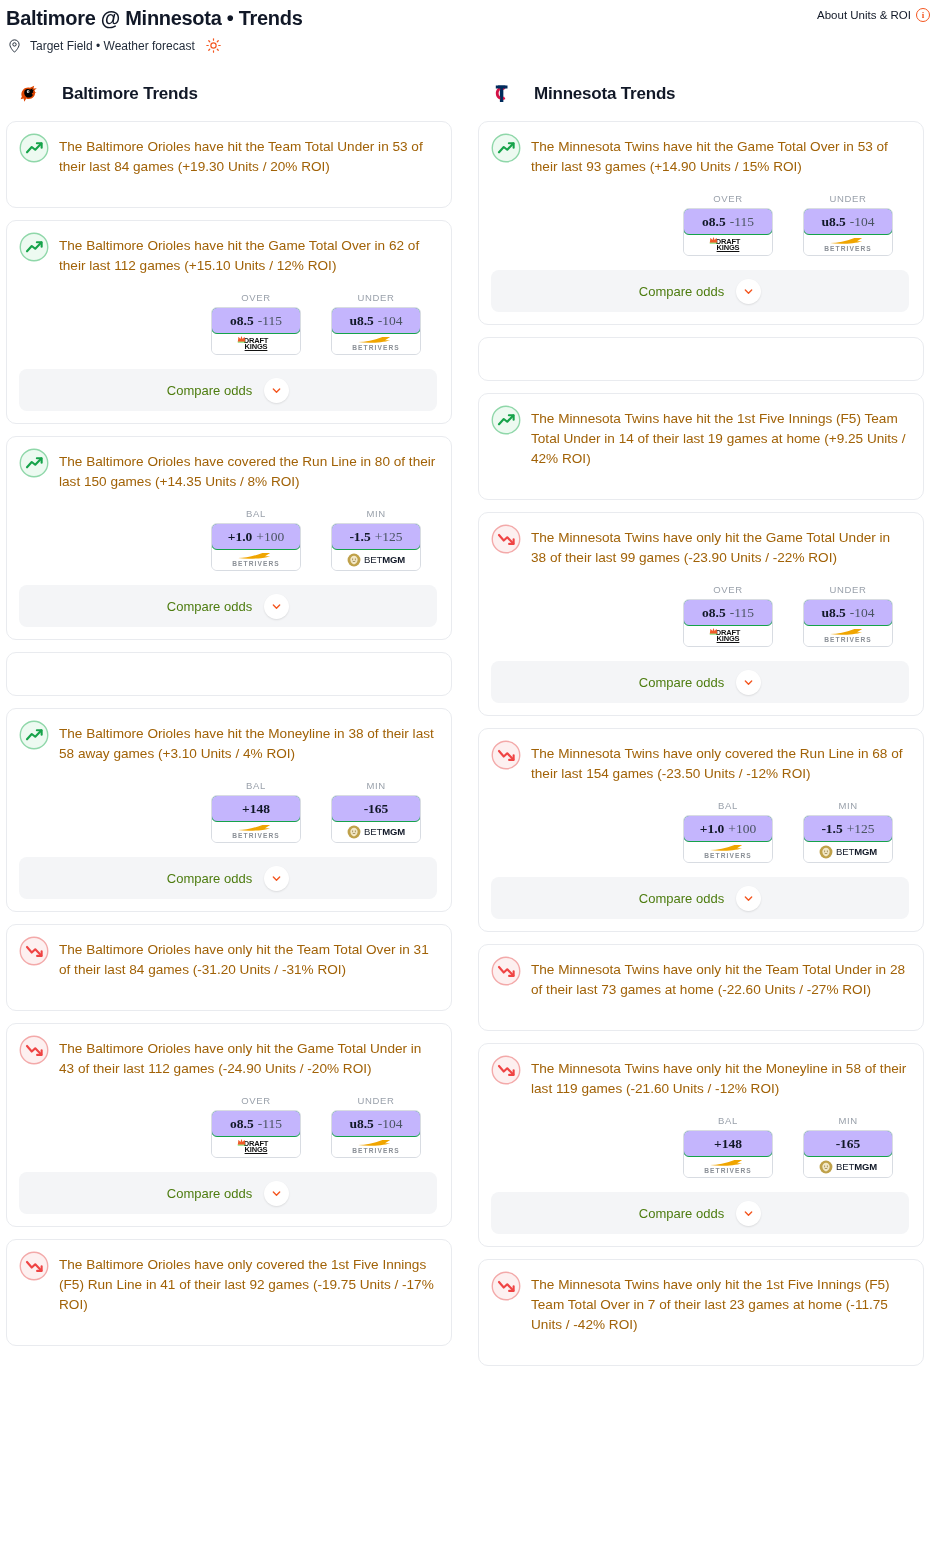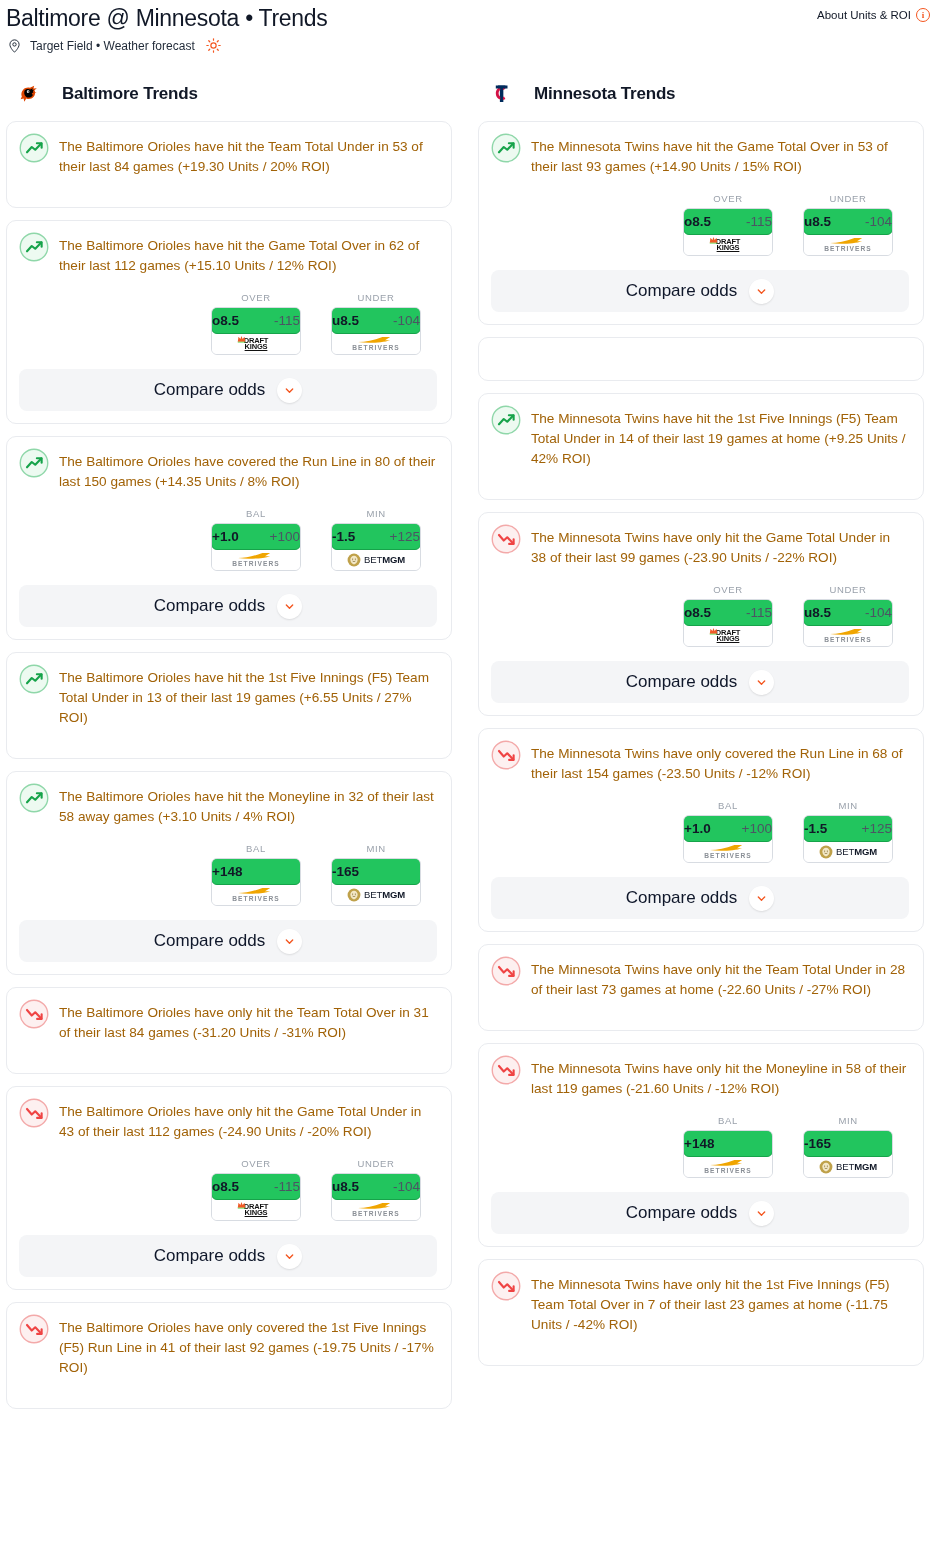--- a/index.html
+++ b/index.html
@@ -17,22 +17,22 @@
     position: relative;
     padding: 4px 0 0 0;
   }
   .title-row {
     display: flex;
     align-items: flex-start;
     justify-content: space-between;
     padding: 0 8px 0 6px;
   }
   .page-title {
-    font-size: 23px;
-    font-weight: normal;
+    font-size: 20px;
+    font-weight: bold;
     letter-spacing: -0.3px;
     color: #111827;
     line-height: 28px;
   }
   .about-link {
     display: flex;
     align-items: center;
     gap: 5px;
     font-size: 11.5px;
     color: #111827;
@@ -127,29 +127,30 @@
   }
   .odds-box {
     border: 1px solid #d8dce2;
     border-radius: 6px;
     overflow: hidden;
     background: #fff;
   }
   .odds-price {
     border: 1.3px solid #16a34a;
     border-radius: 6px;
-    background: #22c55e;
+    background: #c4b5fd;
     height: 27px;
     display: flex;
     align-items: center;
-    justify-content: space-between;
+    justify-content: center;
     gap: 4px;
     margin: -1px;
     position: relative;
     z-index: 2;
+    font-family: Liberation Serif, serif;
   }
   .odds-line { font-size: 13.5px; font-weight: bold; color: #111827; }
   .odds-juice { font-size: 13.5px; color: #4b5563; }
   .book-strip {
     height: 21px;
     display: flex;
     align-items: center;
     justify-content: center;
     background: #fff;
   }
@@ -182,21 +183,21 @@
     margin-top: 14px;
     background: #f4f5f7;
     border-radius: 8px;
     height: 42px;
     display: flex;
     align-items: center;
     justify-content: center;
     gap: 12px;
     cursor: pointer;
   }
-  .compare-label { font-size: 17px; color: #0f172a; }
+  .compare-label { font-size: 13px; color: #4d7c0f; }
   .chev-btn {
     width: 25px; height: 25px;
     background: #ffffff;
     border-radius: 50%;
     display: flex;
     align-items: center;
     justify-content: center;
     box-shadow: 0 1px 2px rgba(0,0,0,0.10);
   }
   .chev-btn svg { width: 11px; height: 11px; display: block; }
@@ -376,42 +377,32 @@
         <div class="compare-odds">
           <span class="compare-label">Compare odds</span>
           <span class="chev-btn">
             <svg viewBox="0 0 16 16" xmlns="http://www.w3.org/2000/svg">
               <path d="M3.4 5.8 L8 10.4 L12.6 5.8" stroke="#f4561f" stroke-width="2" fill="none" stroke-linecap="round" stroke-linejoin="round"></path>
             </svg>
           </span>
         </div>
       </div>
       <div class="trend-card">
+        <div class="card-spacer"></div>
+      </div>
+      <div class="trend-card">
         <div class="trend-top">
           <span class="trend-icon">
             <svg viewBox="0 0 24 24" xmlns="http://www.w3.org/2000/svg" style="width:30px;height:30px;display:block">
               <circle cx="12" cy="12" r="11" fill="#edfaf1" stroke="#8fd7a9" stroke-width="1.1"></circle>
               <path d="M6.4 15.4 L10.2 11.2 L13.0 13.4 L17.8 8.4" stroke="#16a34a" stroke-width="1.7" fill="none" stroke-linecap="round" stroke-linejoin="round"></path>
               <path d="M14.3 8.2 L18.1 8.2 L18.1 11.8" stroke="#16a34a" stroke-width="1.7" fill="none" stroke-linecap="round" stroke-linejoin="round"></path>
             </svg>
           </span>
-          <div class="trend-text">The Baltimore Orioles have hit the 1st Five Innings (F5) Team Total Under in 13 of their last 19 games (+6.55 Units / 27% ROI)</div>
-        </div>
-        <div class="card-spacer"></div>
-      </div>
-      <div class="trend-card">
-        <div class="trend-top">
-          <span class="trend-icon">
-            <svg viewBox="0 0 24 24" xmlns="http://www.w3.org/2000/svg" style="width:30px;height:30px;display:block">
-              <circle cx="12" cy="12" r="11" fill="#edfaf1" stroke="#8fd7a9" stroke-width="1.1"></circle>
-              <path d="M6.4 15.4 L10.2 11.2 L13.0 13.4 L17.8 8.4" stroke="#16a34a" stroke-width="1.7" fill="none" stroke-linecap="round" stroke-linejoin="round"></path>
-              <path d="M14.3 8.2 L18.1 8.2 L18.1 11.8" stroke="#16a34a" stroke-width="1.7" fill="none" stroke-linecap="round" stroke-linejoin="round"></path>
-            </svg>
-          </span>
-          <div class="trend-text">The Baltimore Orioles have hit the Moneyline in 32 of their last 58 away games (+3.10 Units / 4% ROI)</div>
+          <div class="trend-text">The Baltimore Orioles have hit the Moneyline in 38 of their last 58 away games (+3.10 Units / 4% ROI)</div>
         </div>
         <div class="odds-row">
           <div class="odds-col">
             <div class="odds-label">BAL</div>
             <div class="odds-box">
               <div class="odds-price">
                 <span class="odds-line">+148</span>
               </div>
               <div class="book-strip">
                 <span class="bk-rivers">

